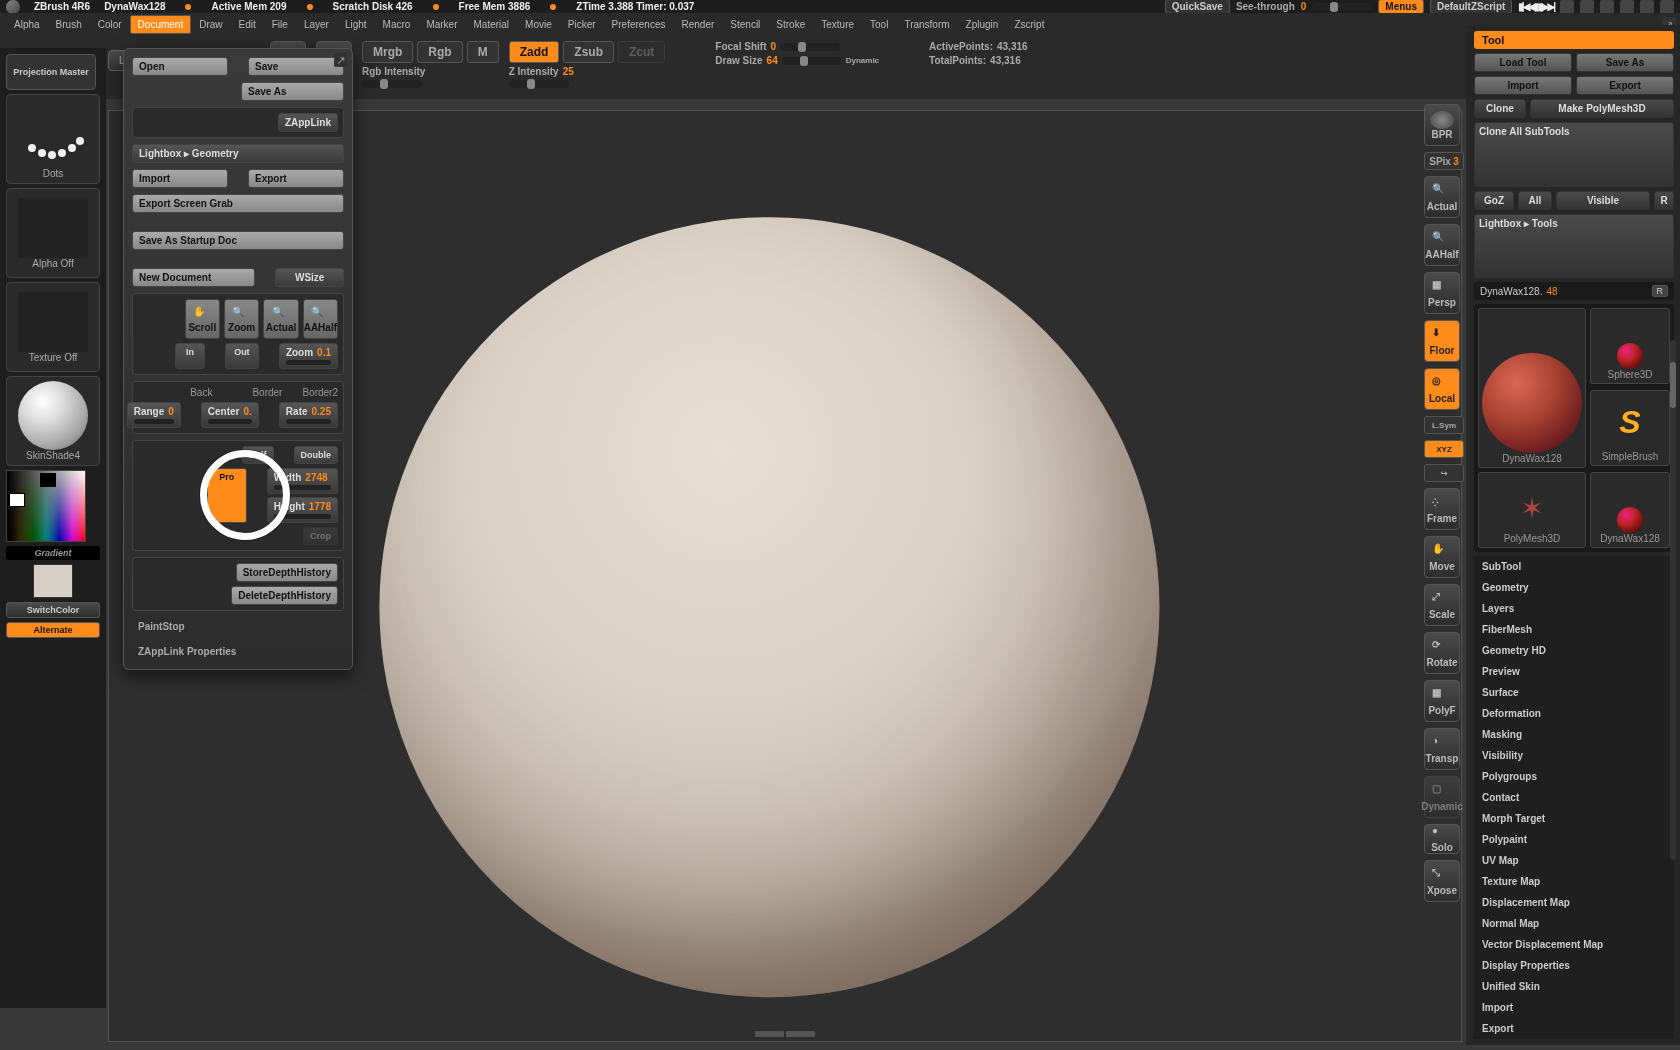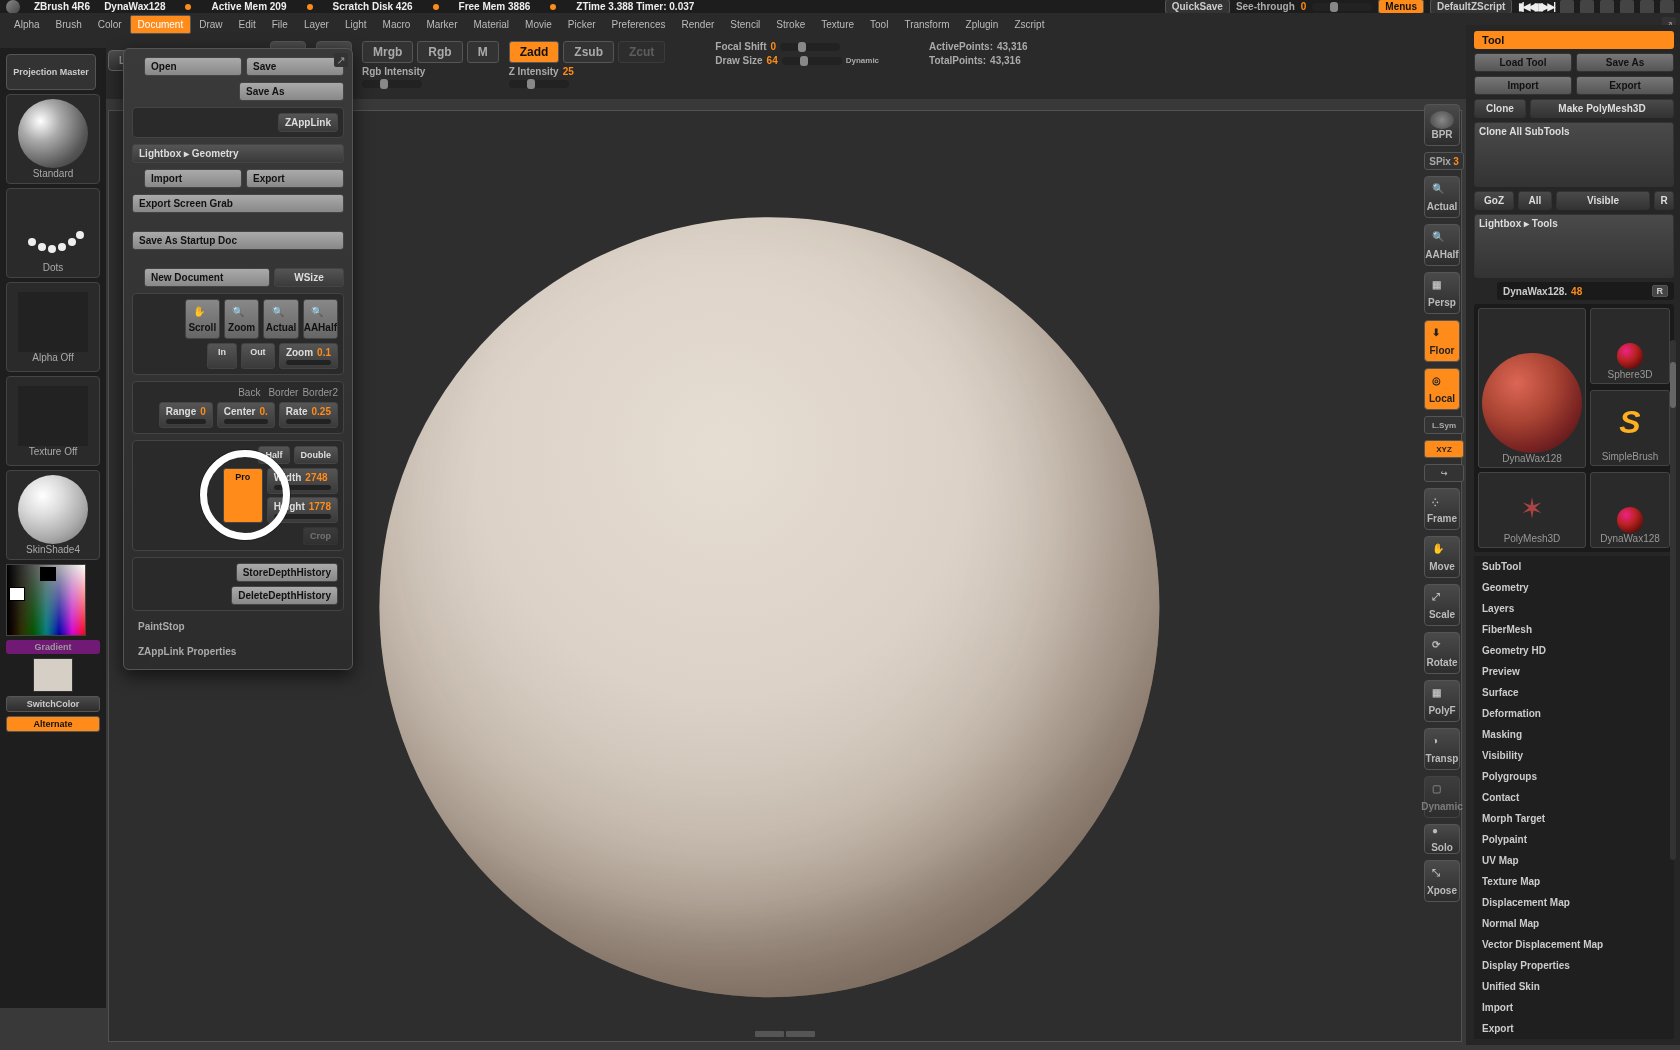--- a/index.html
+++ b/index.html
@@ -66,38 +66,38 @@
 .rbar .chip { height:18px;border-radius:3px;background:#333;border:1px solid #555;display:flex;align-items:center;justify-content:center;color:#aaa;font-size:8px;font-weight:bold; }
 .rbar .chip.on { background:#ff8c1a;color:#222; }
 .rbar .rbtn .ic { width:20px;height:18px; }
 
 
 .rpanel { position:absolute; right:0; top:25px; width:214px; background:#262626; padding:6px 6px 6px 8px; height:1020px; display:flex;flex-direction:column;gap:4px; }
 .rpanel .title { background:#ff8c1a;color:#111;font-weight:bold;padding:3px 8px;border-radius:3px;font-size:11px; }
 .btn-row { display:flex; gap:4px; }
 .pbtn { flex:1;background:linear-gradient(#777,#555);border:1px solid #333;border-radius:3px;padding:3px 4px;color:#111;font-size:10px;text-align:center;cursor:pointer;font-weight:bold; }
 .pbtn.dark { background:linear-gradient(#4a4a4a,#333);color:#ddd; }
-.tool-name { background:#1a1a1a;padding:3px 6px;border-radius:3px;font-size:10px;color:#ccc;display:flex;align-items:center;font-weight:bold;margin-left:23px; }
+.tool-name { background:#1a1a1a;padding:3px 6px;border-radius:3px;font-size:10px;color:#ccc;display:flex;align-items:center;font-weight:normal; }
 .tool-name .n { color:#ff8c1a;margin-left:4px; }
 .tool-name .r { margin-left:auto;background:#444;border:1px solid #555;border-radius:2px;padding:0 4px;font-size:9px; }
 .thumb-grid { display:grid;grid-template-columns:1fr 1fr;gap:4px;background:#1a1a1a;padding:4px;border-radius:3px; }
 .thumb { background:#2a2a2a;border:1px solid #444;border-radius:3px;height:76px;display:flex;flex-direction:column;align-items:center;justify-content:flex-end;color:#999;font-size:8px;padding:3px;position:relative; }
 .thumb.big { grid-row:span 2; height:160px; }
 .thumb .sp { width:50px;height:50px;border-radius:50%;background:radial-gradient(circle at 35% 30%,#e28,#b22 40%,#711 70%,#300); }
 .thumb.big .sp { width:100px;height:100px; background:radial-gradient(circle at 35% 30%,#d65,#a43 40%,#722 70%,#311);}
 .thumb .sp.sm { width:26px;height:26px; }
 .thumb .zz { color:#ffb020;font-size:32px;font-weight:bold;font-style:italic;margin-bottom:10px; }
 .thumb .star { color:#a44;font-size:28px;margin-bottom:8px; }
 .section-row { background:#1f1f1f;padding:5px 8px;color:#ccc;font-size:10px;cursor:pointer;font-weight:bold; }
 .scroller { position:absolute; right:218px; top:130px; width:6px; height:500px; background:#333;border-radius:3px; }
 .scroller .th { width:6px;height:46px;background:#666;border-radius:3px;margin-top:22px; }
 
 
 .dropdown { position:absolute; left:123px; top:48px; width:230px; background:linear-gradient(#3a3a3a,#2c2c2c);border:1px solid #555;border-radius:6px;padding:8px;display:flex;flex-direction:column;gap:6px;box-shadow:0 6px 18px rgba(0,0,0,.6); z-index:50;}
-.dd-row { display:flex; gap:4px;margin-left:12px; }
+.dd-row { display:flex; gap:20px; }
 .dbtn { flex:1;background:linear-gradient(#aaa,#888);border:1px solid #444;border-radius:3px;padding:3px 6px;color:#111;font-size:10px;cursor:pointer;text-align:left;font-weight:bold; }
 .dbtn.dark { background:linear-gradient(#555,#3a3a3a);color:#ddd; }
 .dbtn.wide { text-align:center; }
 .ico4 { display:grid;grid-template-columns:1fr 1fr 1fr 1fr;gap:4px; }
 .ico4 .c { background:linear-gradient(#888,#666);border:1px solid #444;border-radius:3px;height:40px;display:flex;flex-direction:column;align-items:center;justify-content:center;color:#111;font-size:8px;font-weight:bold; }
 .ico4 .c .ic{ width:18px;height:16px; }
 .slim { background:linear-gradient(#555,#3a3a3a);border:1px solid #444;border-radius:3px;padding:3px 6px;color:#ddd;font-size:9px;text-align:center;font-weight:bold; }
 .slim.val .v { color:#ff8c1a;margin-left:4px; }
 .slimbar { height:5px;background:#222;border-radius:3px;margin-top:2px; }
 .dropdown .group { background:#2a2a2a;border:1px solid #444;border-radius:4px;padding:5px;display:flex;flex-direction:column;gap:4px;align-items:flex-end; }
@@ -226,24 +226,20 @@
       </div>
   </div>
 </div>
 
 <div class="htab" style="left:108px;">LightBox</div>
 <div class="htab" style="left:180px;opacity:.6">Quick S...</div>
 
 <div class="ltray">
   <div class="pm">Projection Master</div>
   <div class="cell h80">
-      <div class="sphere-std"></div>
-      <span>Standard</span>
-    </div>
-  <div class="cell h80">
     <div class="dots">
       <span style="left:10px;top:45px"></span>
         <span style="left:20px;top:50px"></span>
         <span style="left:30px;top:52px"></span>
         <span style="left:40px;top:50px"></span>
         <span style="left:50px;top:45px"></span>
         <span style="left:58px;top:38px"></span>
     </div>
       <span>Dots</span>
   </div>
@@ -256,21 +252,21 @@
       <span>Texture Off</span>
     </div>
   <div class="cell h80">
       <div class="sphere-std" style="background:radial-gradient(circle at 35% 30%,#fff,#ddd 30%,#aaa 65%,#666)"></div>
       <span>SkinShade4</span>
     </div>
   <div class="gradient-sq">
     <div class="sw" style="left:33px;top:2px;background:#000"></div>
     <div class="sw" style="left:2px;top:22px;background:#fff"></div>
   </div>
-  <div class="mini-btn" style="background:#701a75;border:none;color:#999;">Gradient</div>
+  <div class="mini-btn" style="background:#000000;border:none;color:#999;font-style:italic;">Gradient</div>
   <div style="display:flex;justify-content:center">
       <div style="width:40px;height:34px;background:#d5cfc5;border:1px solid #333"></div>
     </div>
   <div class="mini-btn">SwitchColor</div>
   <div class="mini-btn on">Alternate</div>
 </div>
 
 <div class="canvas">
   <div class="ball"></div>
   <div class="canvas-bottom">

